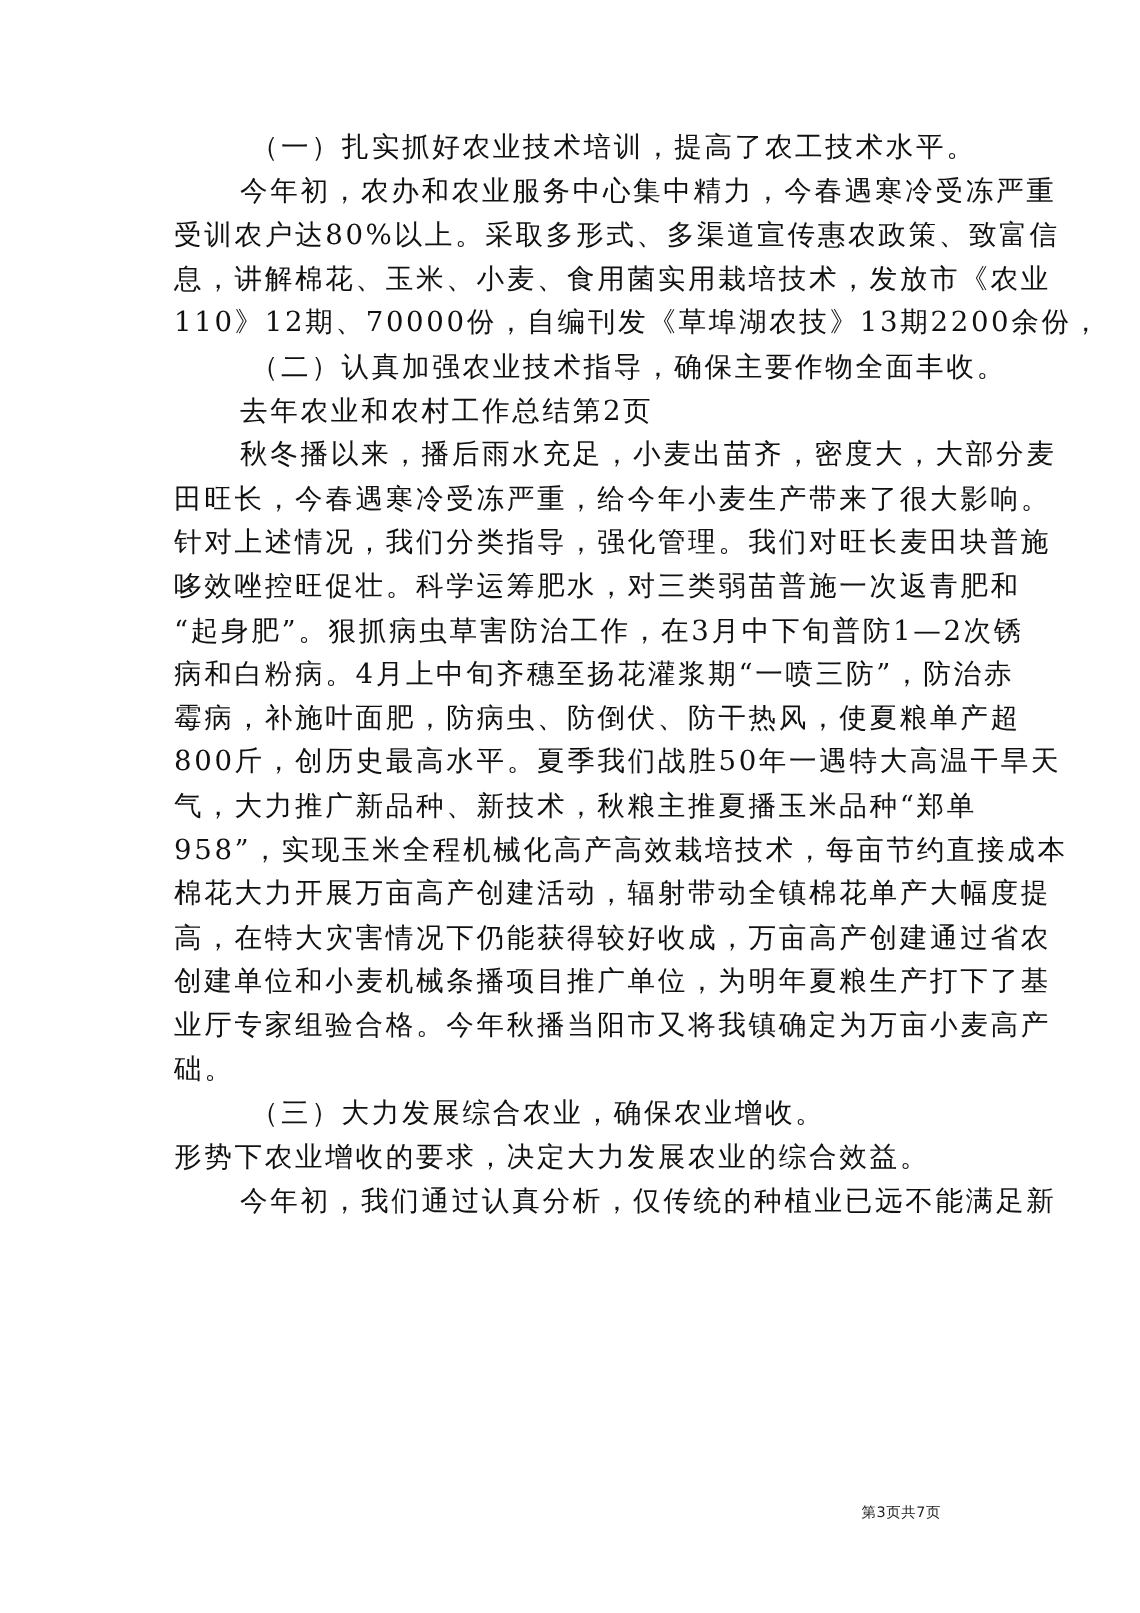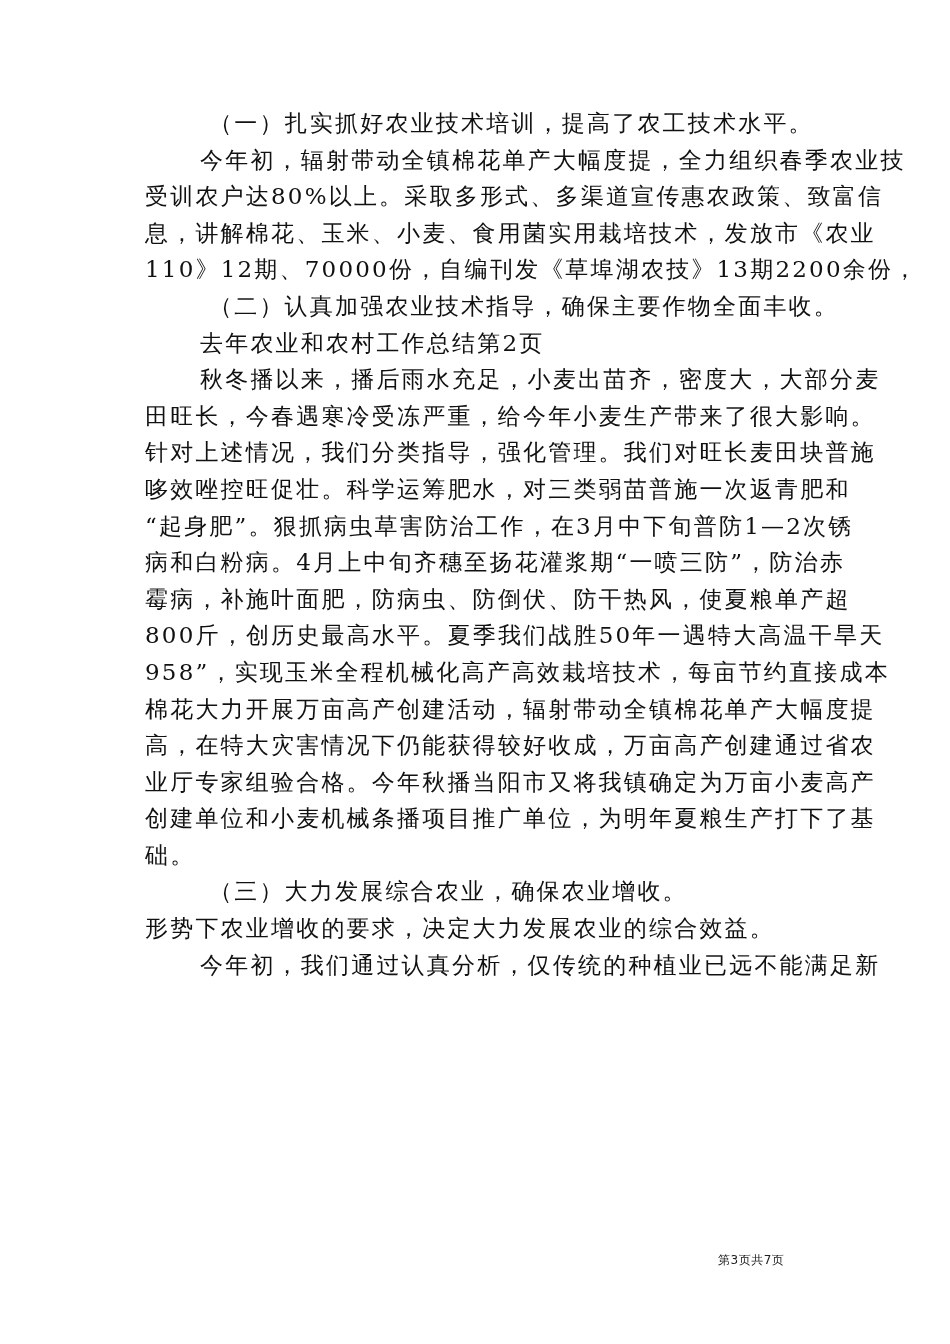--- a/index.html
+++ b/index.html
@@ -39,38 +39,39 @@
     color: #222;
     letter-spacing: 0.5px;
     text-align: center;
   }
 </style>
 </head>
 <body>
 
 <div class="page">
   <div class="line heading-indent">（一）扎实抓好农业技术培训，提高了农工技术水平。</div>
-  <div class="line indent">今年初，辐射带动全镇棉花单产大幅度提，全力组织春季农业技</div>
+  <div class="line indent">今年初，农办和农业服务中心集中精力，今春遇寒冷受冻严重</div>
   <div class="line">受训农户达80%以上。采取多形式、多渠道宣传惠农政策、致富信</div>
   <div class="line">息，讲解棉花、玉米、小麦、食用菌实用栽培技术，发放市《农业</div>
   <div class="line">110》12期、70000份，自编刊发《草埠湖农技》13期2200余份，</div>
   <div class="line heading-indent">（二）认真加强农业技术指导，确保主要作物全面丰收。</div>
   <div class="line indent">去年农业和农村工作总结第2页</div>
   <div class="line indent">秋冬播以来，播后雨水充足，小麦出苗齐，密度大，大部分麦</div>
   <div class="line">田旺长，今春遇寒冷受冻严重，给今年小麦生产带来了很大影响。</div>
   <div class="line">针对上述情况，我们分类指导，强化管理。我们对旺长麦田块普施</div>
   <div class="line">哆效唑控旺促壮。科学运筹肥水，对三类弱苗普施一次返青肥和</div>
   <div class="line">“起身肥”。狠抓病虫草害防治工作，在3月中下旬普防1—2次锈</div>
   <div class="line">病和白粉病。4月上中旬齐穗至扬花灌浆期“一喷三防”，防治赤</div>
   <div class="line">霉病，补施叶面肥，防病虫、防倒伏、防干热风，使夏粮单产超</div>
   <div class="line">800斤，创历史最高水平。夏季我们战胜50年一遇特大高温干旱天</div>
+  <div class="line">气，大力推广新品种、新技术，秋粮主推夏播玉米品种“郑单</div>
   <div class="line">958”，实现玉米全程机械化高产高效栽培技术，每亩节约直接成本</div>
   <div class="line">棉花大力开展万亩高产创建活动，辐射带动全镇棉花单产大幅度提</div>
   <div class="line">高，在特大灾害情况下仍能获得较好收成，万亩高产创建通过省农</div>
+  <div class="line">创建单位和小麦机械条播项目推广单位，为明年夏粮生产打下了基</div>
   <div class="line">业厅专家组验合格。今年秋播当阳市又将我镇确定为万亩小麦高产</div>
-  <div class="line">创建单位和小麦机械条播项目推广单位，为明年夏粮生产打下了基</div>
   <div class="line">础。</div>
   <div class="line heading-indent">（三）大力发展综合农业，确保农业增收。</div>
   <div class="line">形势下农业增收的要求，决定大力发展农业的综合效益。</div>
   <div class="line indent">今年初，我们通过认真分析，仅传统的种植业已远不能满足新</div>
 </div>
 
 <div class="footer">第3页共7页</div>
 
 </body></html>

